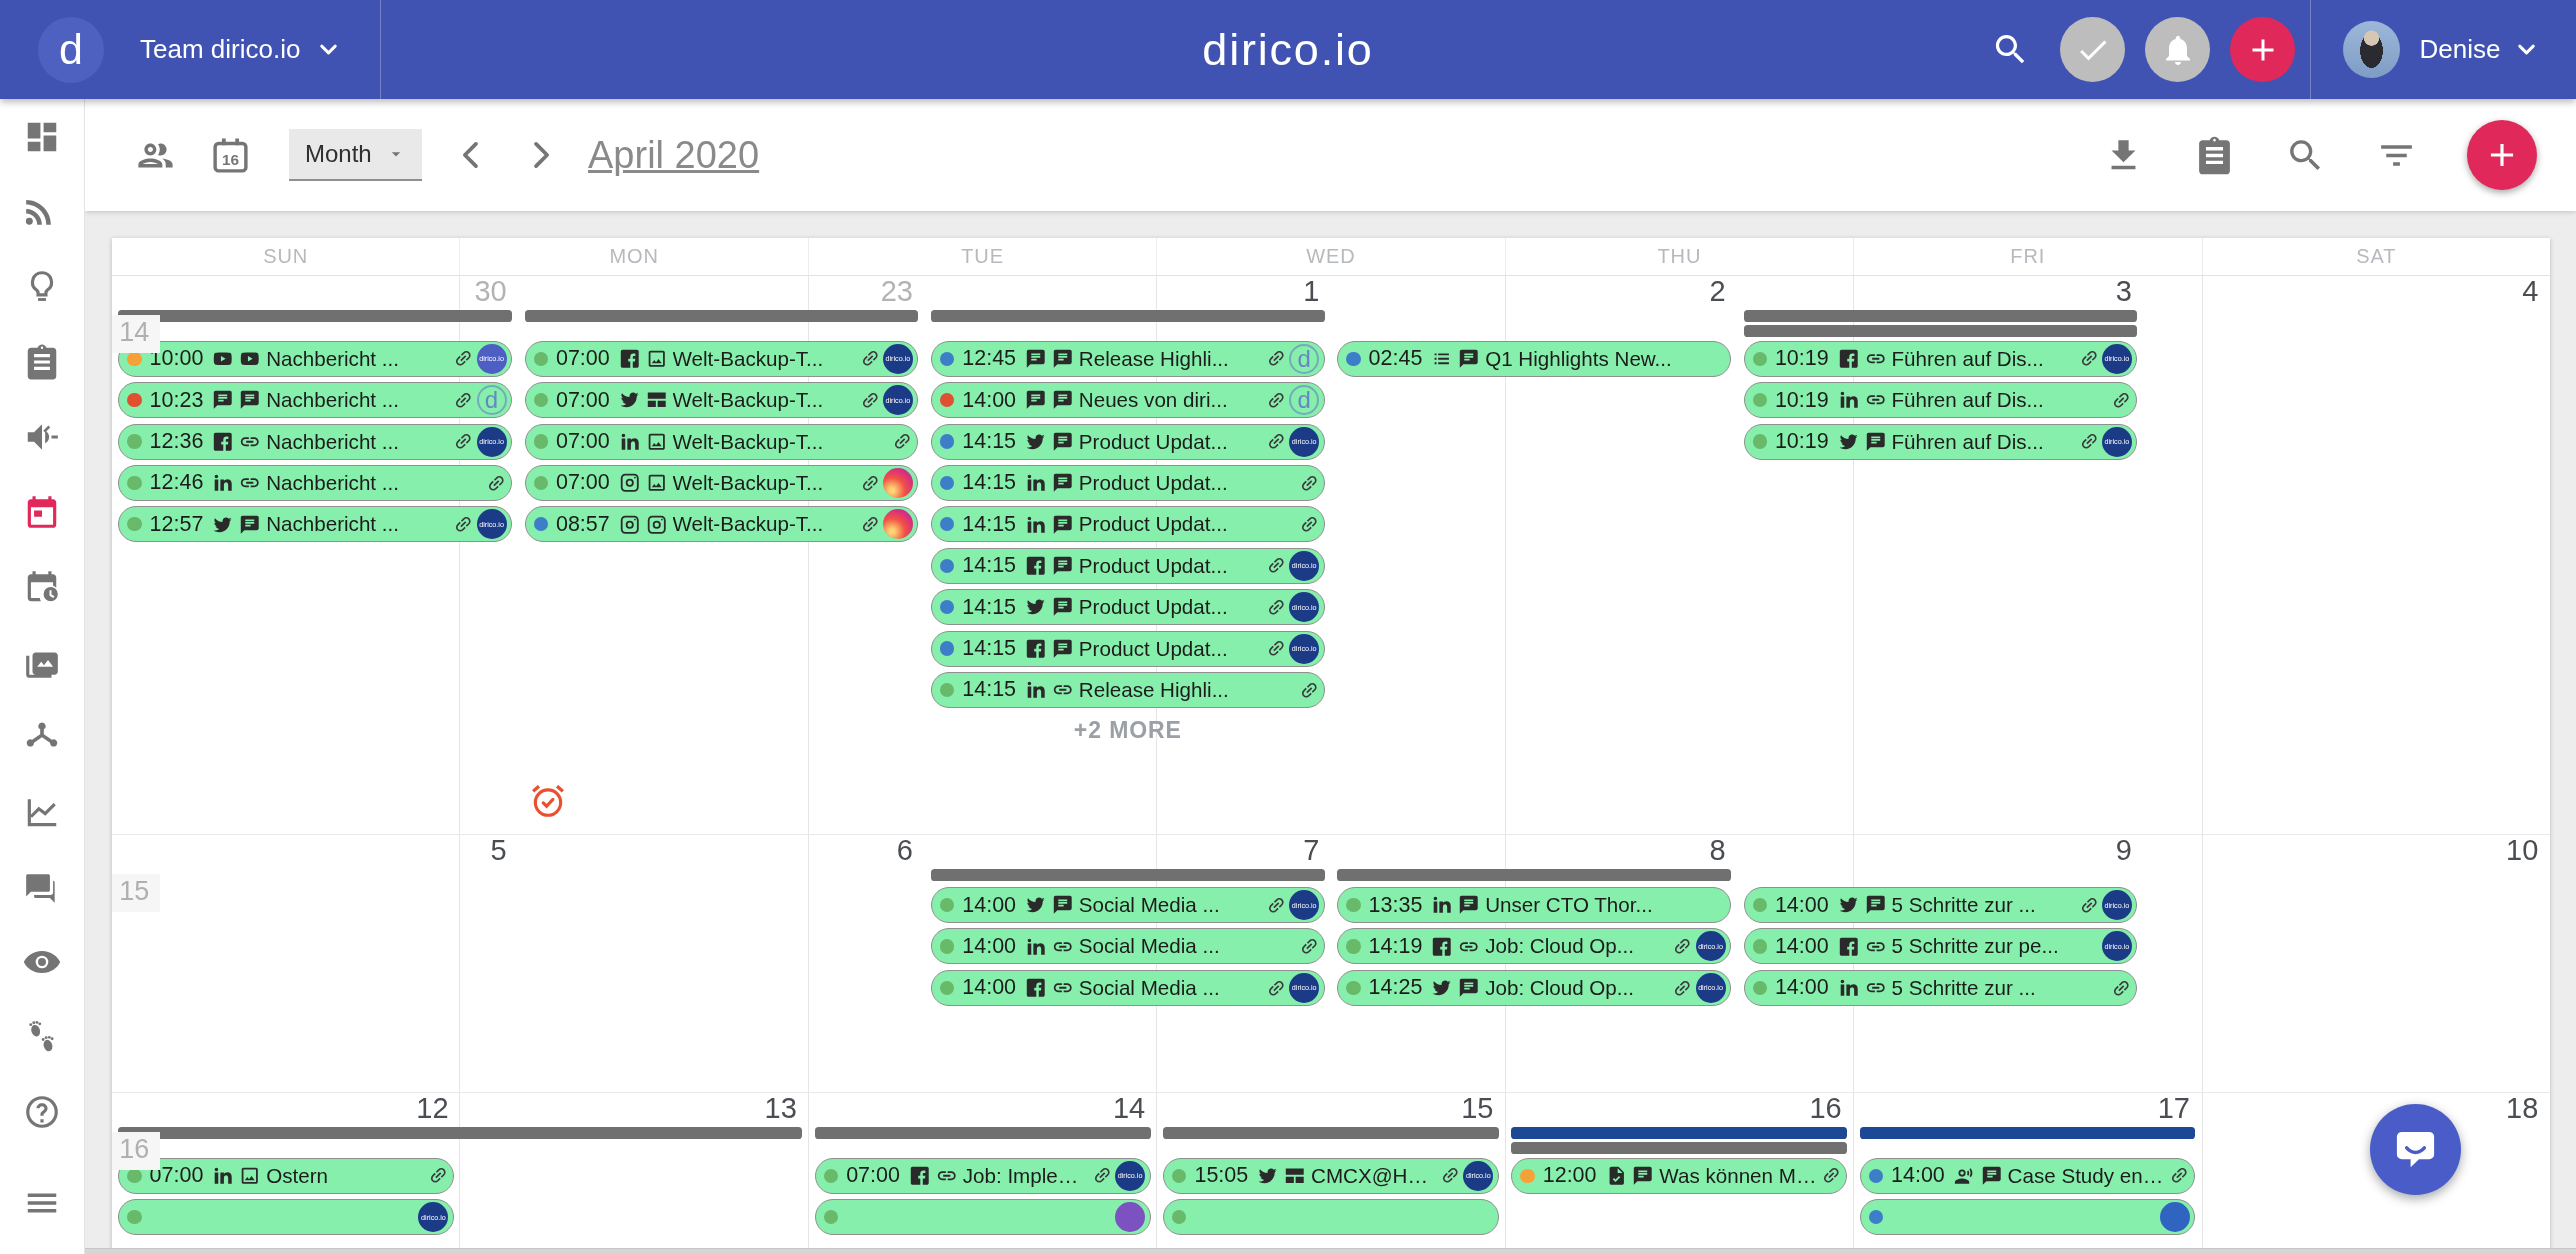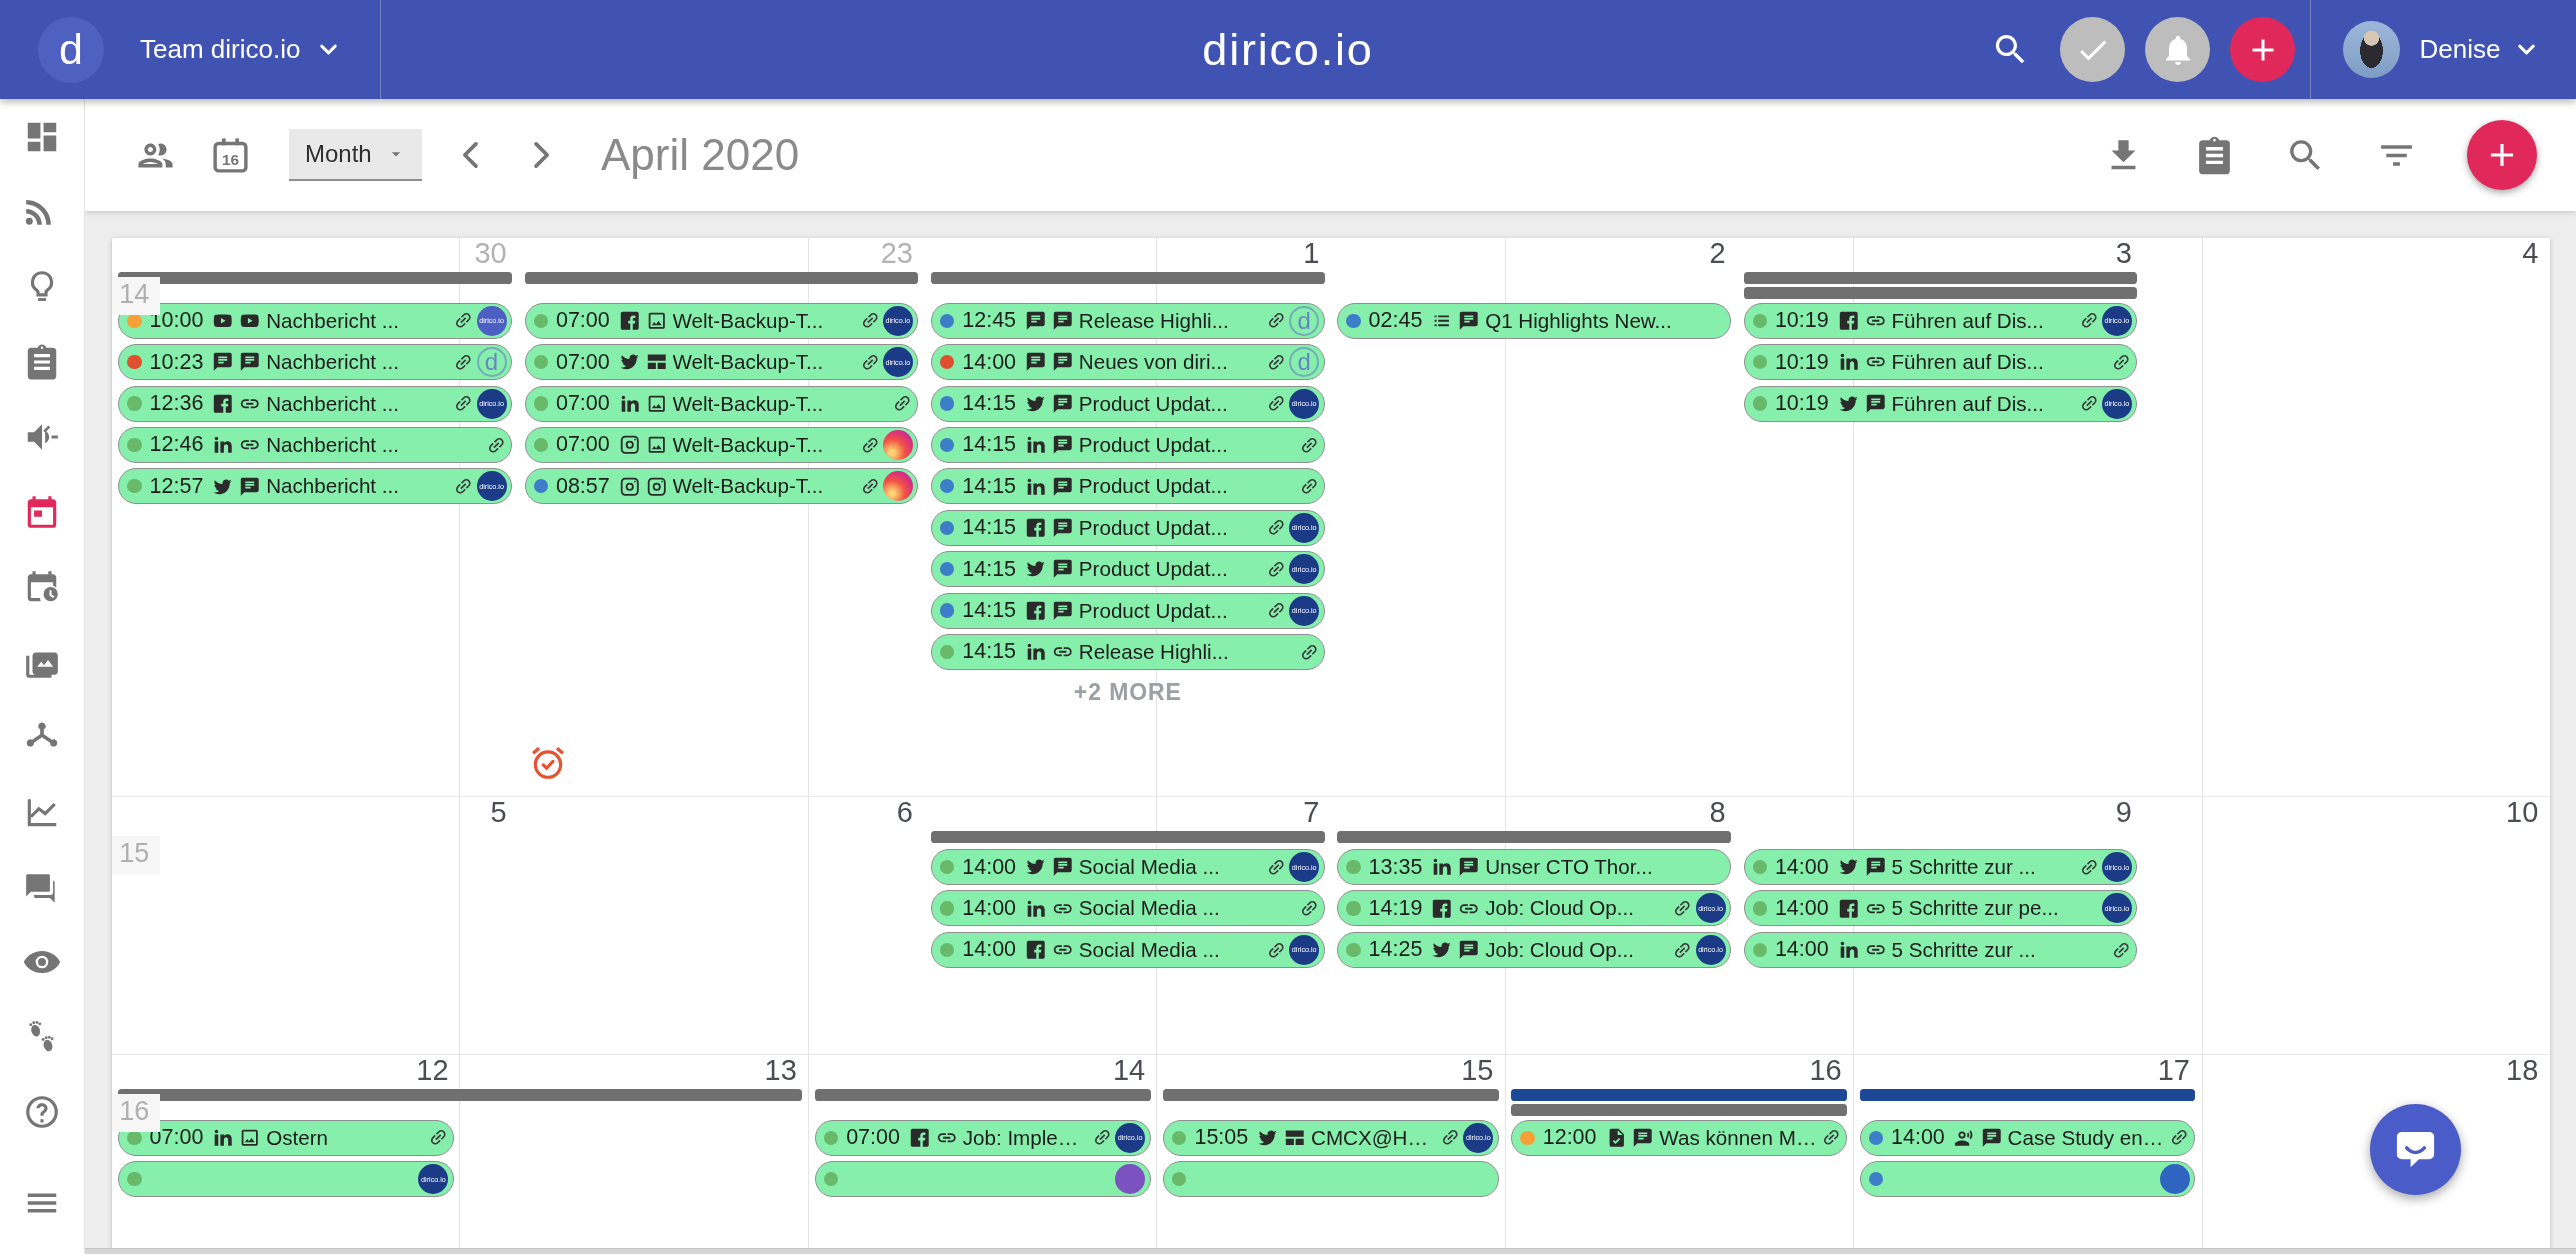--- a/index.html
+++ b/index.html
@@ -53,21 +53,21 @@
   .toolbar { position:absolute; left:85px; top:99px; right:0; height:112px; background:#fff;
     display:flex; align-items:center; z-index:20; box-shadow:0 1.8px 5.4px rgba(0,0,0,.18); }
   .tool-iconbtn { width:41px; height:41px; background:none; border:none; color:#757575; cursor:pointer; }
   .tool-iconbtn.first { margin-left:50px; }
   .tool-iconbtn + .tool-iconbtn { margin-left:34px; }
   .view-select { margin-left:38px; background:#E9E9E9; border:none; border-bottom:2.7px solid #8F8F8F;
     padding:10.8px 16px; display:flex; align-items:center; gap:14.3px; font-size:24px; color:#2F2F2F;
     font-family:inherit; cursor:pointer; }
   .view-select .caret { width:20px; height:20px; color:#757575; }
   .nav-chev { width:38px; height:38px; background:none; border:none; color:#757575; cursor:pointer; margin-left:30.5px; }
-  .cal-title { font-size:44px; color:#8A8A8A; margin-left:42px; }
+  .cal-title { font-size:38px; color:#8A8A8A; margin-left:29px;text-decoration:underline; }
   .tool-right { margin-left:auto; display:flex; align-items:center; margin-right:39px; }
   .tool-right .tool-iconbtn { margin-left:0; margin-right:50px; }
   .fab { width:70px; height:70px; border-radius:50%; background:var(--accent); border:none; color:#fff;
     display:flex; align-items:center; justify-content:center; cursor:pointer; box-shadow:0 2.7px 7.2px rgba(0,0,0,.35); }
   .fab .gi { width:38px; height:38px; }
 
   
   .content { position:absolute; left:85px; top:211px; right:0; bottom:0; background:#EDEDED; }
   .calendar { position:absolute; left:27px; top:27px; width:2438px; background:#fff;
     box-shadow:0 0.9px 4.5px rgba(0,0,0,.22); }
@@ -367,20 +367,29 @@
           <svg viewBox="0 0 24 24" xmlns="http://www.w3.org/2000/svg">
             <path d="M19 13h-6v6h-2v-6H5v-2h6V5h2v6h6v2z"></path>
           </svg>
         </span>
     </button>
   </div>
 </div>
 
 <main class="content">
   <div class="calendar" id="calendar">
+      <div class="cal-head">
+        <div class="dh">SUN</div>
+        <div class="dh">MON</div>
+        <div class="dh">TUE</div>
+        <div class="dh">WED</div>
+        <div class="dh">THU</div>
+        <div class="dh">FRI</div>
+        <div class="dh">SAT</div>
+      </div>
       <div class="week" style="height: 558px;">
         <div class="grid-lines">
           <div></div>
           <div></div>
           <div></div>
           <div></div>
           <div></div>
           <div></div>
           <div></div>
         </div>

